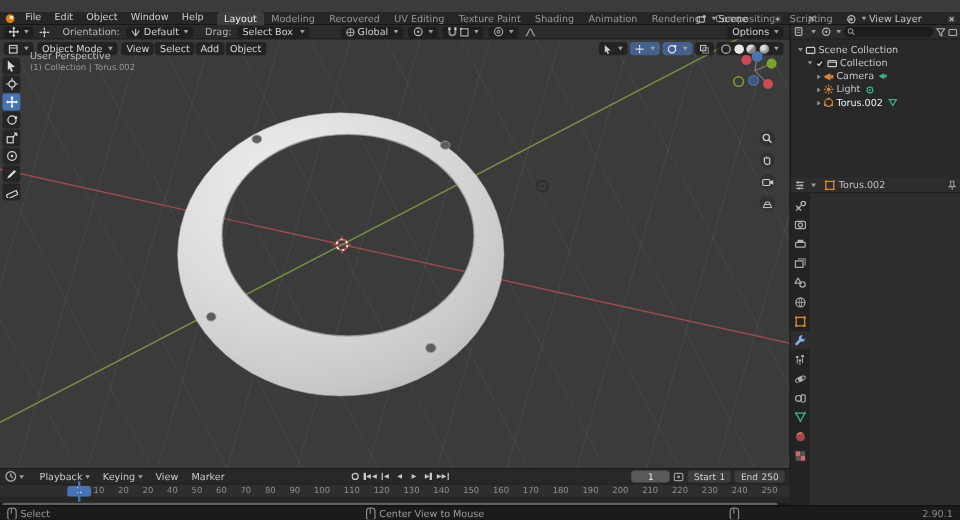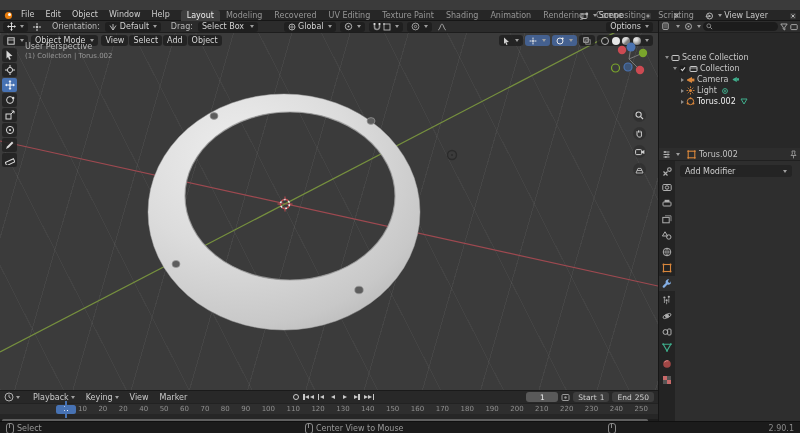--- a/index.html
+++ b/index.html
@@ -38,21 +38,21 @@
   .chip{display:inline-flex;align-items:center;background:#1f1f1f;border-radius:3px;
         padding:0 4px;height:10px;font-size:8px;color:#d2d2d2;white-space:nowrap;gap:2px;}
   .lbl{color:#b9b9b9;font-size:8px;white-space:nowrap;}
   .ico{display:inline-flex;}
 
   
   .rightpanel{left:658px;top:21px;width:142px;height:400px;background:#282828;border-left:1px solid #161616;box-sizing:border-box;}
   .ol-header{position:absolute;left:0;top:0;width:142px;height:12px;background:#2d2d2d;display:flex;align-items:center;
              gap:2px;padding:0 3px;box-sizing:border-box;border-bottom:1px solid #202020;}
   .search{flex:1;display:flex;align-items:center;gap:2px;background:#1c1c1c;border-radius:5px;height:9px;padding:0 3px;}
-  .outliner{position:absolute;left:0;top:28px;width:142px;height:115px;}
+  .outliner{position:absolute;left:0;top:12px;width:142px;height:115px;}
   .ol-row{position:absolute;left:0;width:142px;height:11px;display:flex;align-items:center;gap:2px;font-size:8px;color:#c7c7c7;}
   .ol-name{white-space:nowrap;}
   .tri-r{width:0;height:0;border-top:2.5px solid transparent;border-bottom:2.5px solid transparent;border-left:3.5px solid #8d8d8d;}
   .tri-d{width:0;height:0;border-left:2.5px solid transparent;border-right:2.5px solid transparent;border-top:3.5px solid #8d8d8d;}
 
   .props{position:absolute;left:0;top:127px;width:142px;height:273px;background:#2e2e2e;}
   .pr-header{position:absolute;left:0;top:0;width:142px;height:13px;background:#2d2d2d;border-bottom:1px solid #202020;
              display:flex;align-items:center;gap:3px;padding:0 3px;box-sizing:border-box;font-size:8px;}
   .pr-tabs{position:absolute;left:0;top:13px;width:16px;height:260px;background:#232323;}
   .pr-tab{position:absolute;left:0;width:16px;height:15px;display:flex;align-items:center;justify-content:center;}
@@ -719,26 +719,20 @@
         <span class="pr-tab" style="top:211px">
             <svg width="10" height="10" viewBox="0 0 10 10">
               <rect x="1" y="1" width="4" height="4" fill="#c86a6a"></rect>
               <rect x="5" y="5" width="4" height="4" fill="#c86a6a"></rect>
               <rect x="5" y="1" width="4" height="4" fill="#555"></rect>
               <rect x="1" y="5" width="4" height="4" fill="#555"></rect>
             </svg>
           </span>
       </div>
 
-      <div class="pr-content">
-        <div class="addmod">
-          <span>Add Modifier</span>
-          <span class="dd"></span>
-        </div>
-      </div>
     </div>
   </div>
 
   <div class="abs timeline">
     <div class="tl-header">
       <span class="ico" style="margin-left:4px">
         <svg width="10" height="10" viewBox="0 0 10 10">
             <circle cx="5" cy="5" r="4" fill="none" stroke="#b0b0b0" stroke-width="1"></circle>
             <path d="M5 2.6V5l1.8 1.2" fill="none" stroke="#b0b0b0" stroke-width="1"></path>
           </svg>

